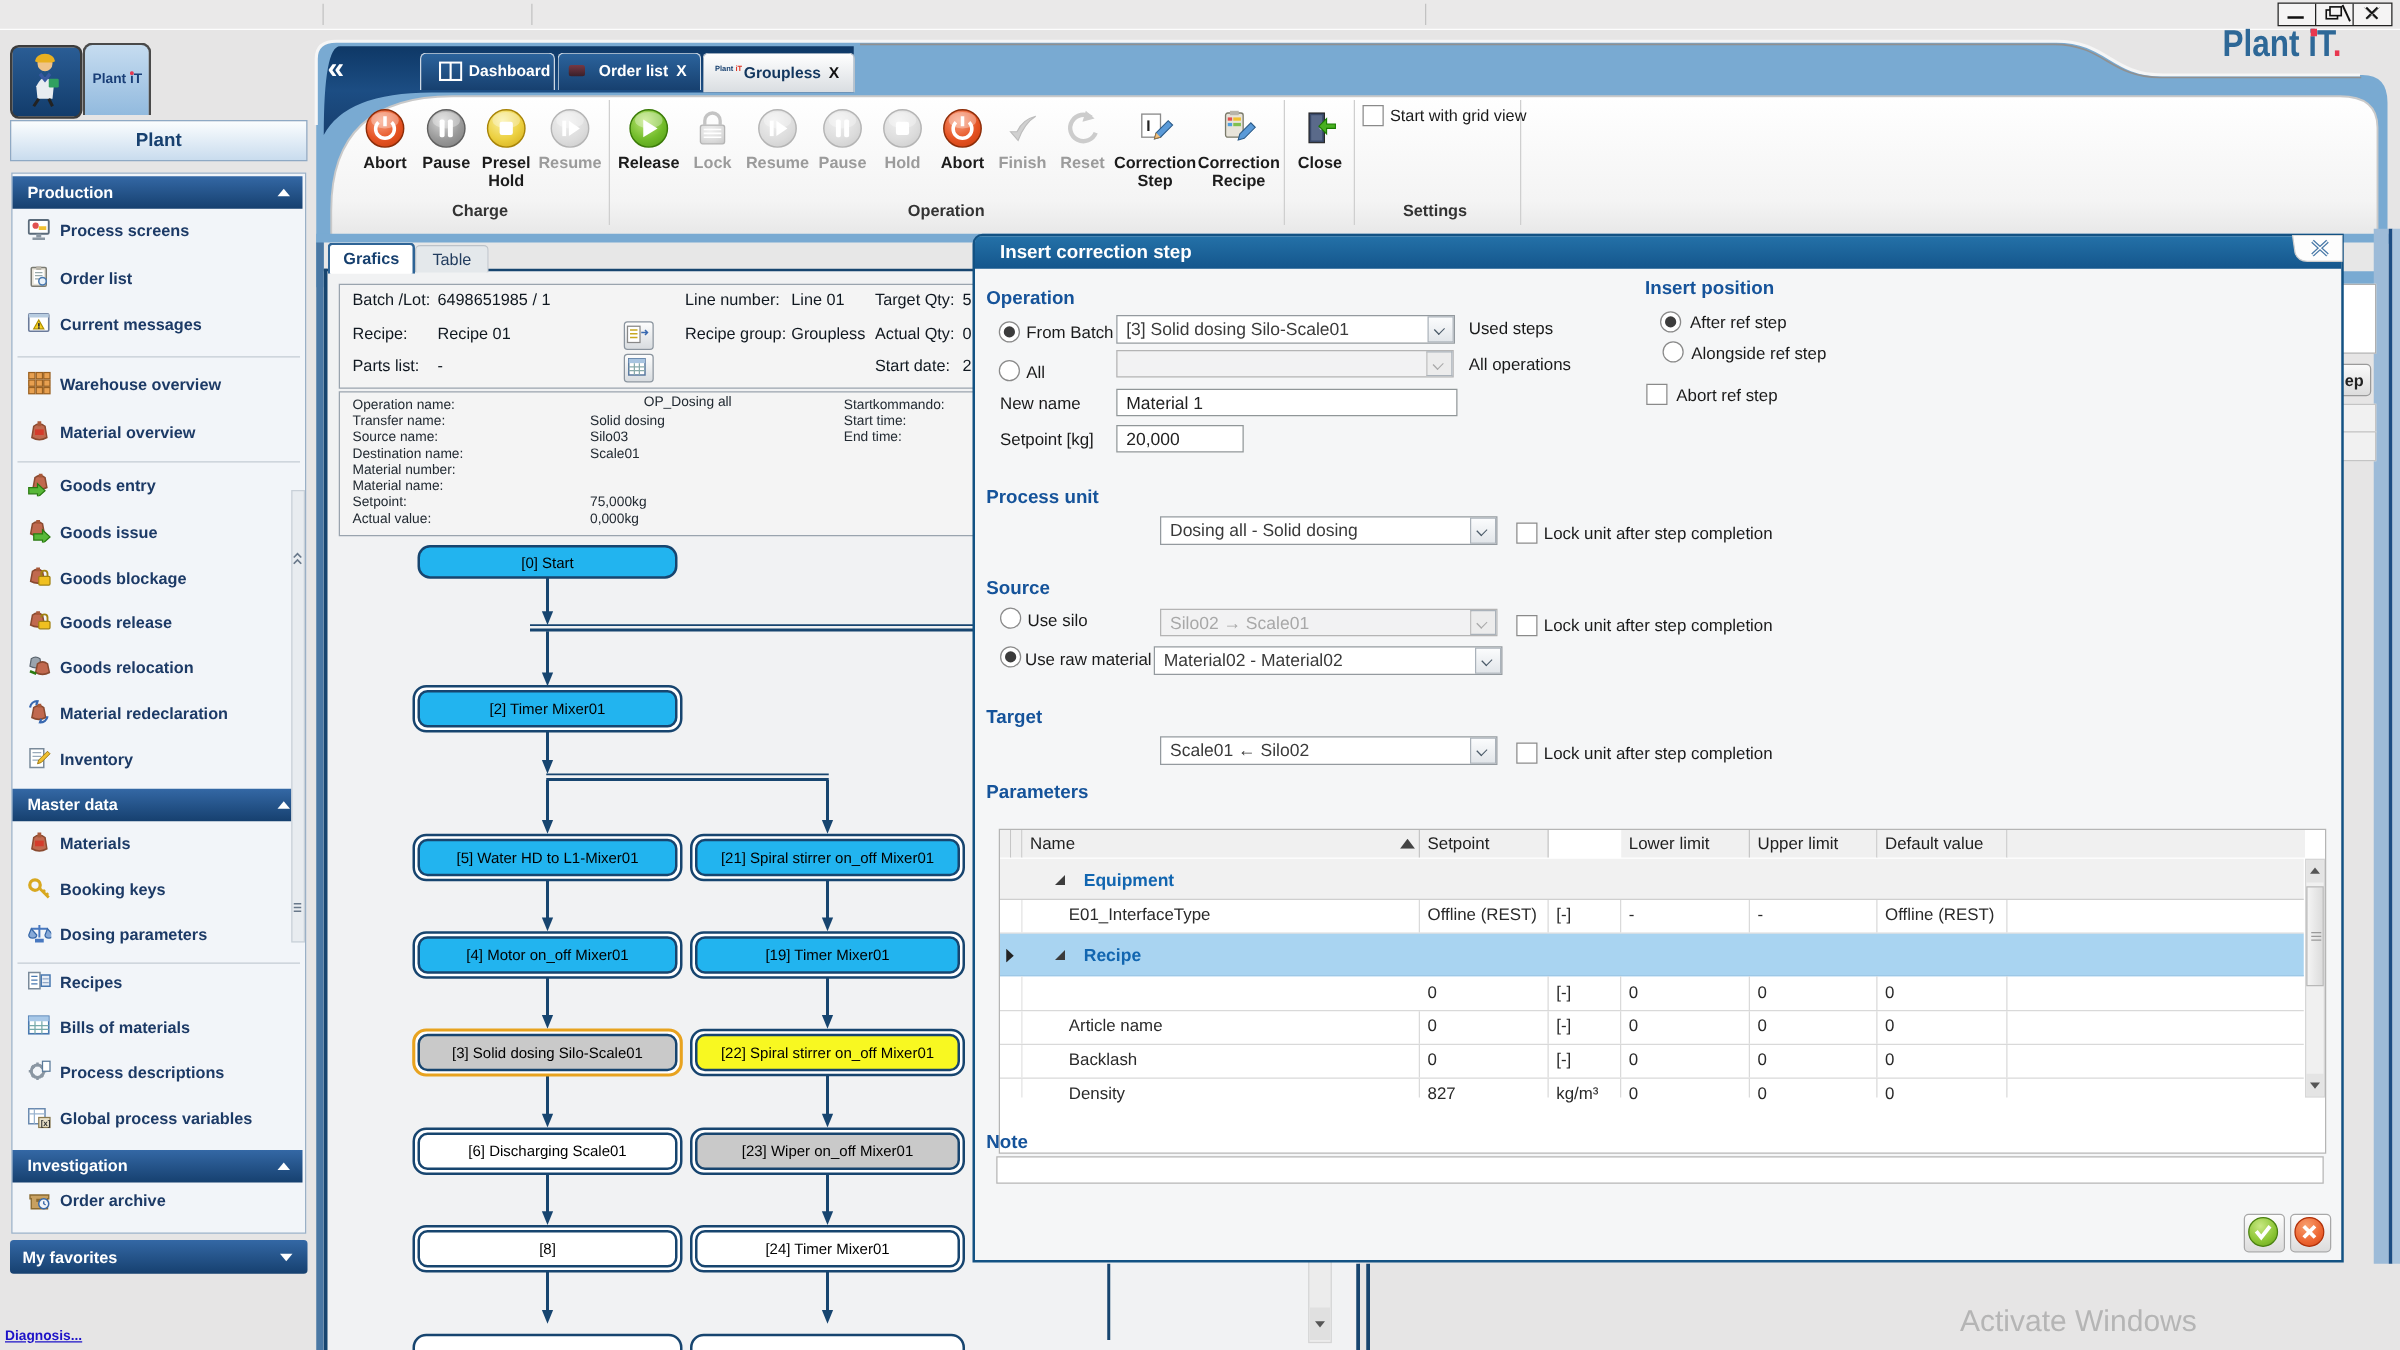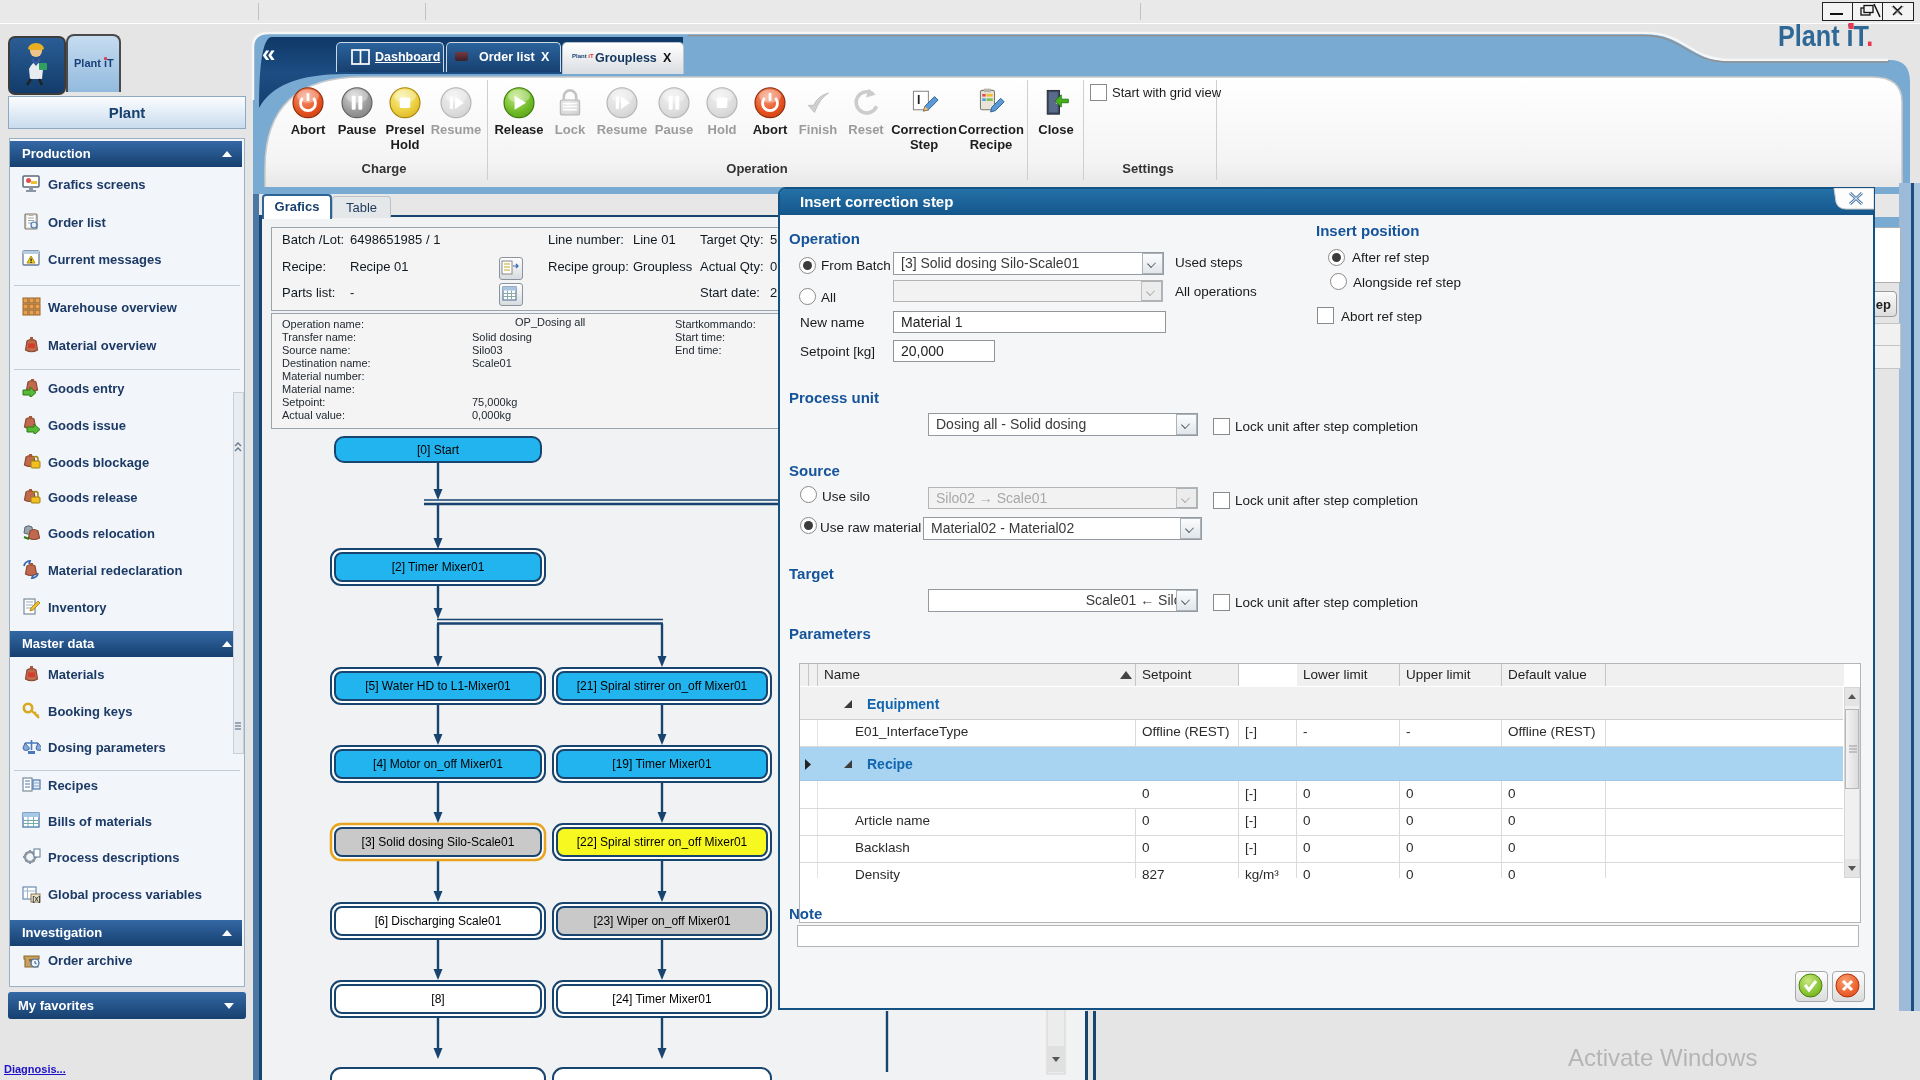--- a/index.html
+++ b/index.html
@@ -125,21 +125,21 @@
    <div class="secHdr" style="position:absolute;left:0;top:2px;width:232px;">Production<span class="arr"></span></div>
    <div id="navitems">
     <div class="navitem" style="top:35px">
           <svg class="ic" width="19" height="19">
             <rect x="1" y="2" width="16" height="11" rx="1" fill="#fff" stroke="#5a6a7a" stroke-width="1.5"></rect>
             <circle cx="6.5" cy="6.5" r="2.5" fill="#e05050"></circle>
             <rect x="9" y="7" width="6" height="3" fill="#f0c030"></rect>
             <rect x="7" y="13" width="4" height="3" fill="#8a96a2"></rect>
             <rect x="4" y="16" width="10" height="2" fill="#8a96a2"></rect>
           </svg>
-          <span class="txt">Grafics screens</span>
+          <span class="txt">Process screens</span>
         </div>
     <div class="navitem" style="top:73px">
           <svg class="ic" width="19" height="19">
             <rect x="3" y="2" width="12" height="15" rx="1" fill="#e8e4da" stroke="#7a7a72" stroke-width="1.2"></rect>
             <rect x="5" y="4" width="8" height="11" fill="#fff"></rect>
             <path d="M6,6 h6 M6,8.5 h6 M6,11 h6" stroke="#9aa" stroke-width="1"></path>
             <rect x="7" y="1" width="4" height="3" fill="#b8b4aa"></rect>
             <circle cx="12" cy="13" r="3" fill="#e8f0f8" stroke="#4878b0" stroke-width="1.2"></circle>
           </svg>
           <span class="txt">Order list</span>
@@ -359,21 +359,21 @@
   <div class="abs" style="left:253px;top:194px;width:6px;height:886px;background:#4a78a4;"></div>
   <div class="abs" style="left:1899px;top:183px;width:12px;height:828px;background:#9dbbd8;"></div>
   <div class="abs" style="left:1911px;top:183px;width:3px;height:828px;background:#1c4d83;"></div>
   <div class="abs" style="left:1914px;top:183px;width:6px;height:828px;background:#a9c4dd;"></div>
 
   <div class="dtab" style="left:336px;width:106px;">
     <svg class="abs" style="left:14px;top:6px" width="19" height="16">
         <rect x="1" y="1" width="17" height="14" fill="none" stroke="#fff" stroke-width="1.7"></rect>
         <line x1="9.5" y1="1" x2="9.5" y2="15" stroke="#fff" stroke-width="1.7"></line>
       </svg>
-    <span style="position:absolute;left:38px;top:7px;text-decoration:underline;">Dashboard</span>
+    <span style="position:absolute;left:38px;top:7px;">Dashboard</span>
   </div>
   <div class="dtab" style="left:446px;width:113px;">
     <span style="position:absolute;left:8px;top:9px;width:13px;height:9px;background:linear-gradient(#8a3030,#401414);border-radius:2px;opacity:0.8;"></span>
     <span style="position:absolute;left:32px;top:7px;">Order list</span>
     <span style="position:absolute;left:94px;top:7px;">X</span>
   </div>
   <div class="atab" style="left:562px;width:120px;">
     <span style="position:absolute;left:9px;top:10px;font-size:6px;color:#17406f;font-weight:bold;">Plant <span style="color:#d32">iT</span></span>
     <span style="position:absolute;left:32px;top:8px;">Groupless</span>
     <span style="position:absolute;left:100px;top:8px;color:#111;">X</span>
@@ -775,21 +775,21 @@
       <div class="radio" style="left:20px;top:297px;"></div>
       <div class="dlab" style="left:42px;top:300px;">Use silo</div>
       <div class="dd dis" style="left:148px;top:298px;width:270px;height:22px;">Silo02 → Scale01<span class="ab"></span></div>
       <div class="cbox" style="left:433px;top:303px;"></div>
       <div class="dlab" style="left:455px;top:304px;">Lock unit after step completion</div>
       <div class="radio sel" style="left:20px;top:328px;"></div>
       <div class="dlab" style="left:40px;top:331px;">Use raw material</div>
       <div class="dd" style="left:143px;top:328px;width:279px;">Material02 - Material02<span class="ab"></span></div>
 
       <div class="dsec" style="left:9px;top:376px;">Target</div>
-      <div class="dd" style="left:148px;top:400px;width:270px;text-align:right;">Scale01 ← Silo02<span class="ab"></span></div>
+      <div class="dd" style="left:148px;top:400px;width:270px;">Scale01 ← Silo02<span class="ab"></span></div>
       <div class="cbox" style="left:433px;top:405px;"></div>
       <div class="dlab" style="left:455px;top:406px;">Lock unit after step completion</div>
 
       <div class="dsec" style="left:9px;top:436px;">Parameters</div>
       <div id="ptable">
         <div class="th" style="left:0;width:9px;"></div>
         <div class="th" style="left:9px;width:9px;"></div>
         <div class="th" style="left:18px;width:318px;">Name<svg class="abs" style="left:302px;top:7px" width="12" height="8">
               <path d="M6,0 L12,8 L0,8 Z" fill="#444"></path>
             </svg></div>

